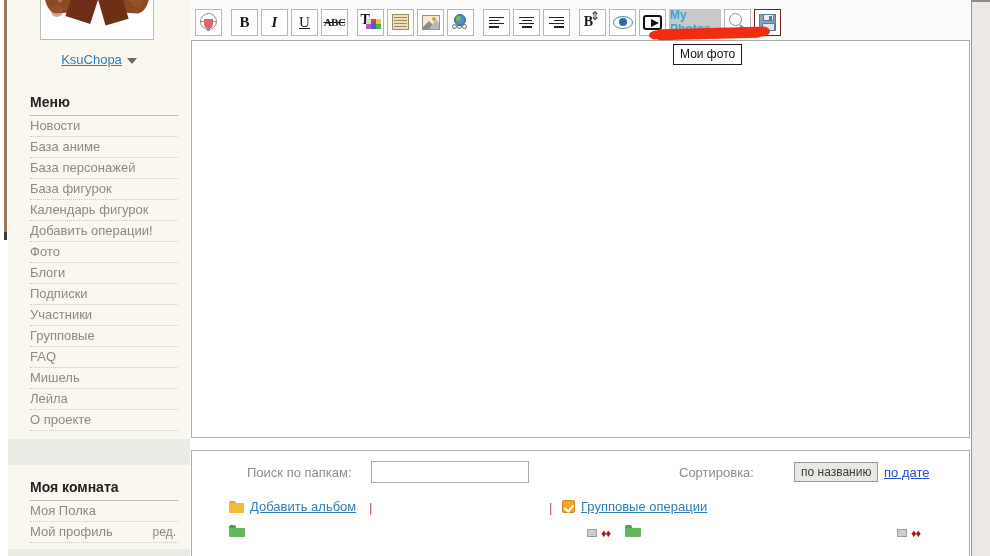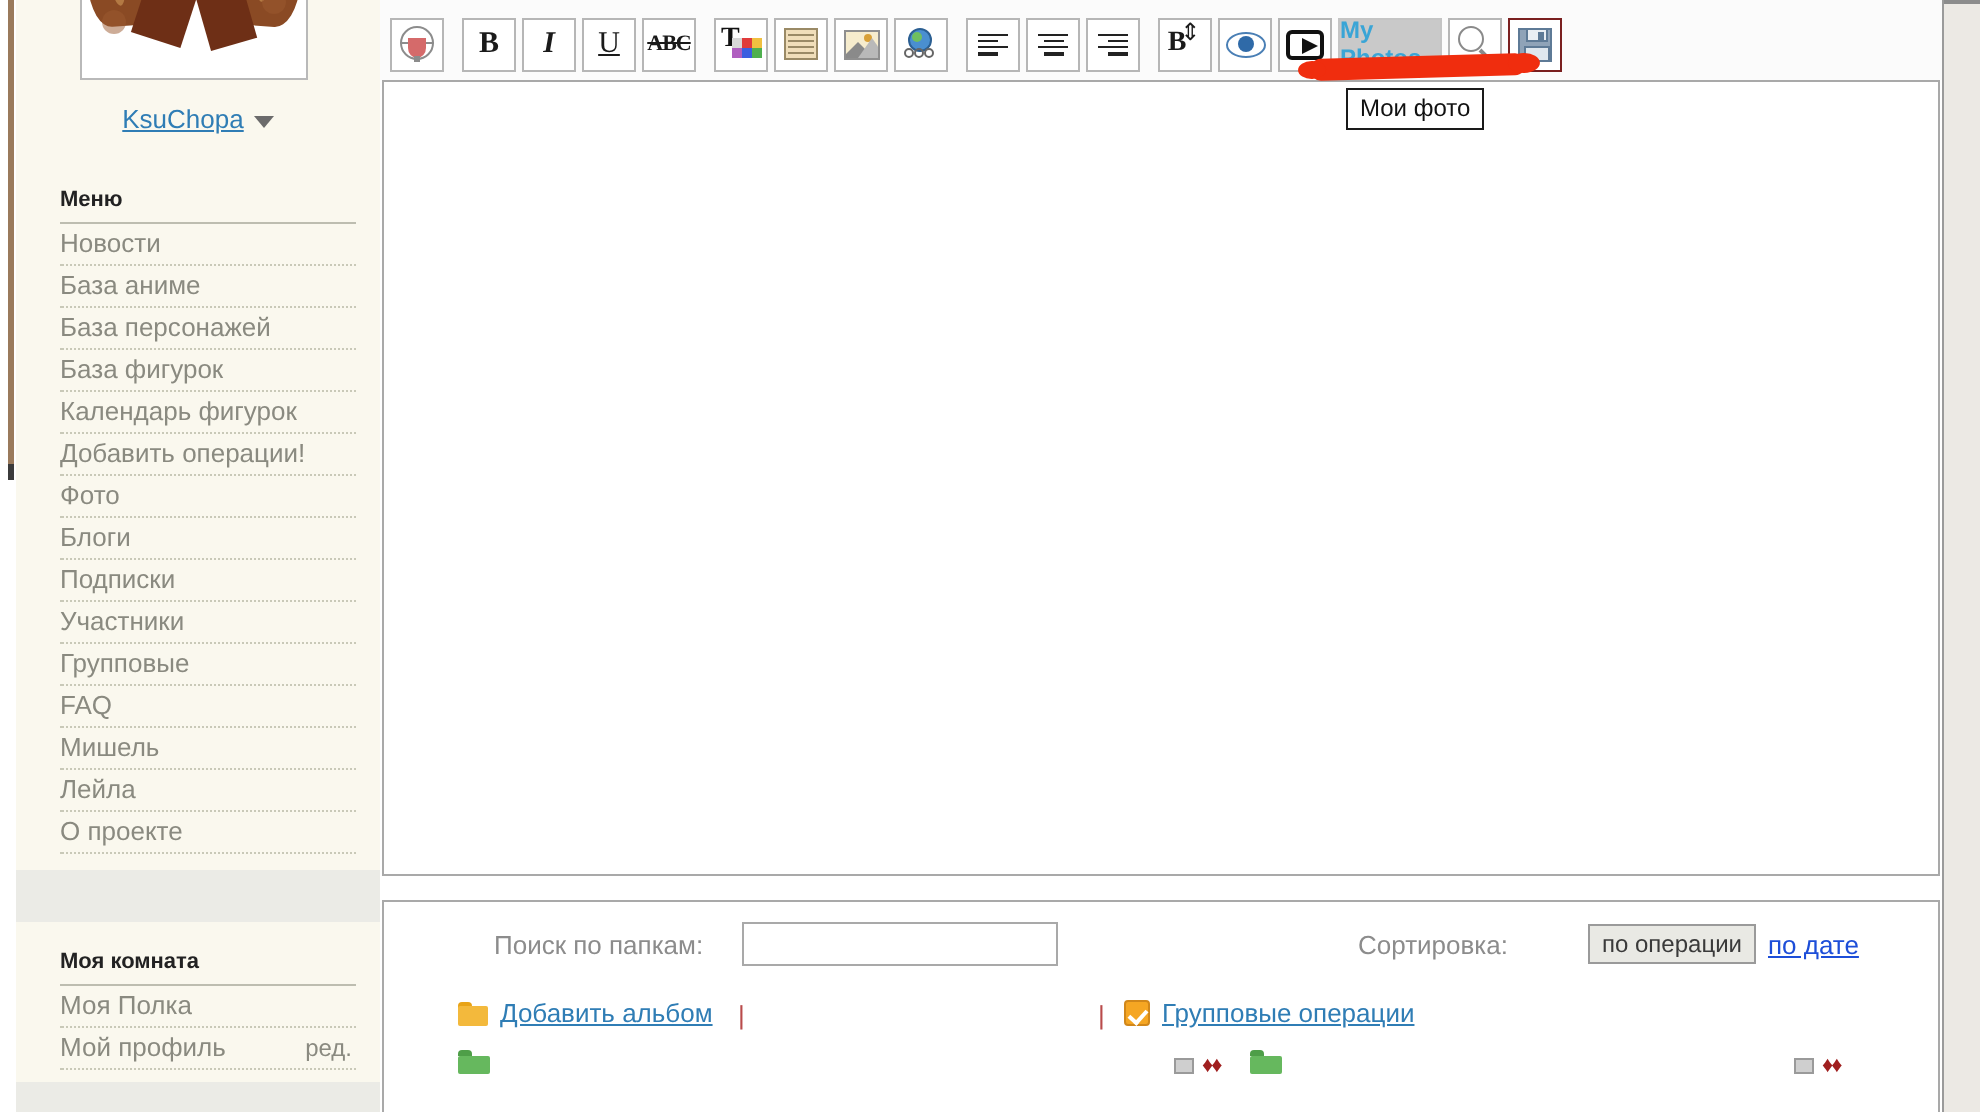--- a/index.html
+++ b/index.html
@@ -93,21 +93,21 @@
     color:#2f7db5; text-decoration: underline; font-size: 13px; cursor:pointer;
   }
   .caret-down {
     display:inline-block; margin-left:5px;
     width:0;height:0;border-left:5px solid transparent;border-right:5px solid transparent;
     border-top:6px solid #6b6b6b; vertical-align: middle;
   }
 
   .menu-block { background:#faf8ee; padding: 6px 0 8px 0; margin-top: 0; }
   .menu-title {
-    font-weight: bold; font-size: 11px; color:#222;
+    font-weight: bold; font-size: 14px; color:#222;
     padding: 6px 0 5px 22px;
     border-bottom: 1px solid #bdbdb0;
     margin: 0 12px 0 22px;
     padding-left: 0;
   }
   .menu-list { list-style:none; margin:0; padding:0; }
   .menu-list li {
     border-bottom: 1px dotted #c9c9b8;
     margin: 0 12px 0 22px;
     padding: 2px 0 2px 0;
@@ -560,21 +560,21 @@
   <div id="editor-frame">
     <span></span>
   </div>
 
   <div id="gallery-panel">
 
     <div class="search-row">
       <span class="search-label">Поиск по папкам:</span>
       <input class="search-input" type="text" value="" placeholder="" style="">
       <span class="sort-label">Сортировка:</span>
-      <span class="sort-btn">по операции</span>
+      <span class="sort-btn">по названию</span>
       <span class="sort-link">по дате</span>
     </div>
 
     <div class="actions-row">
       <div class="act" style="left:37px">
         <span class="folder-ico">
             <span class="tab"></span>
             <span class="bd"></span>
           </span>
         <a>Добавить альбом</a>

